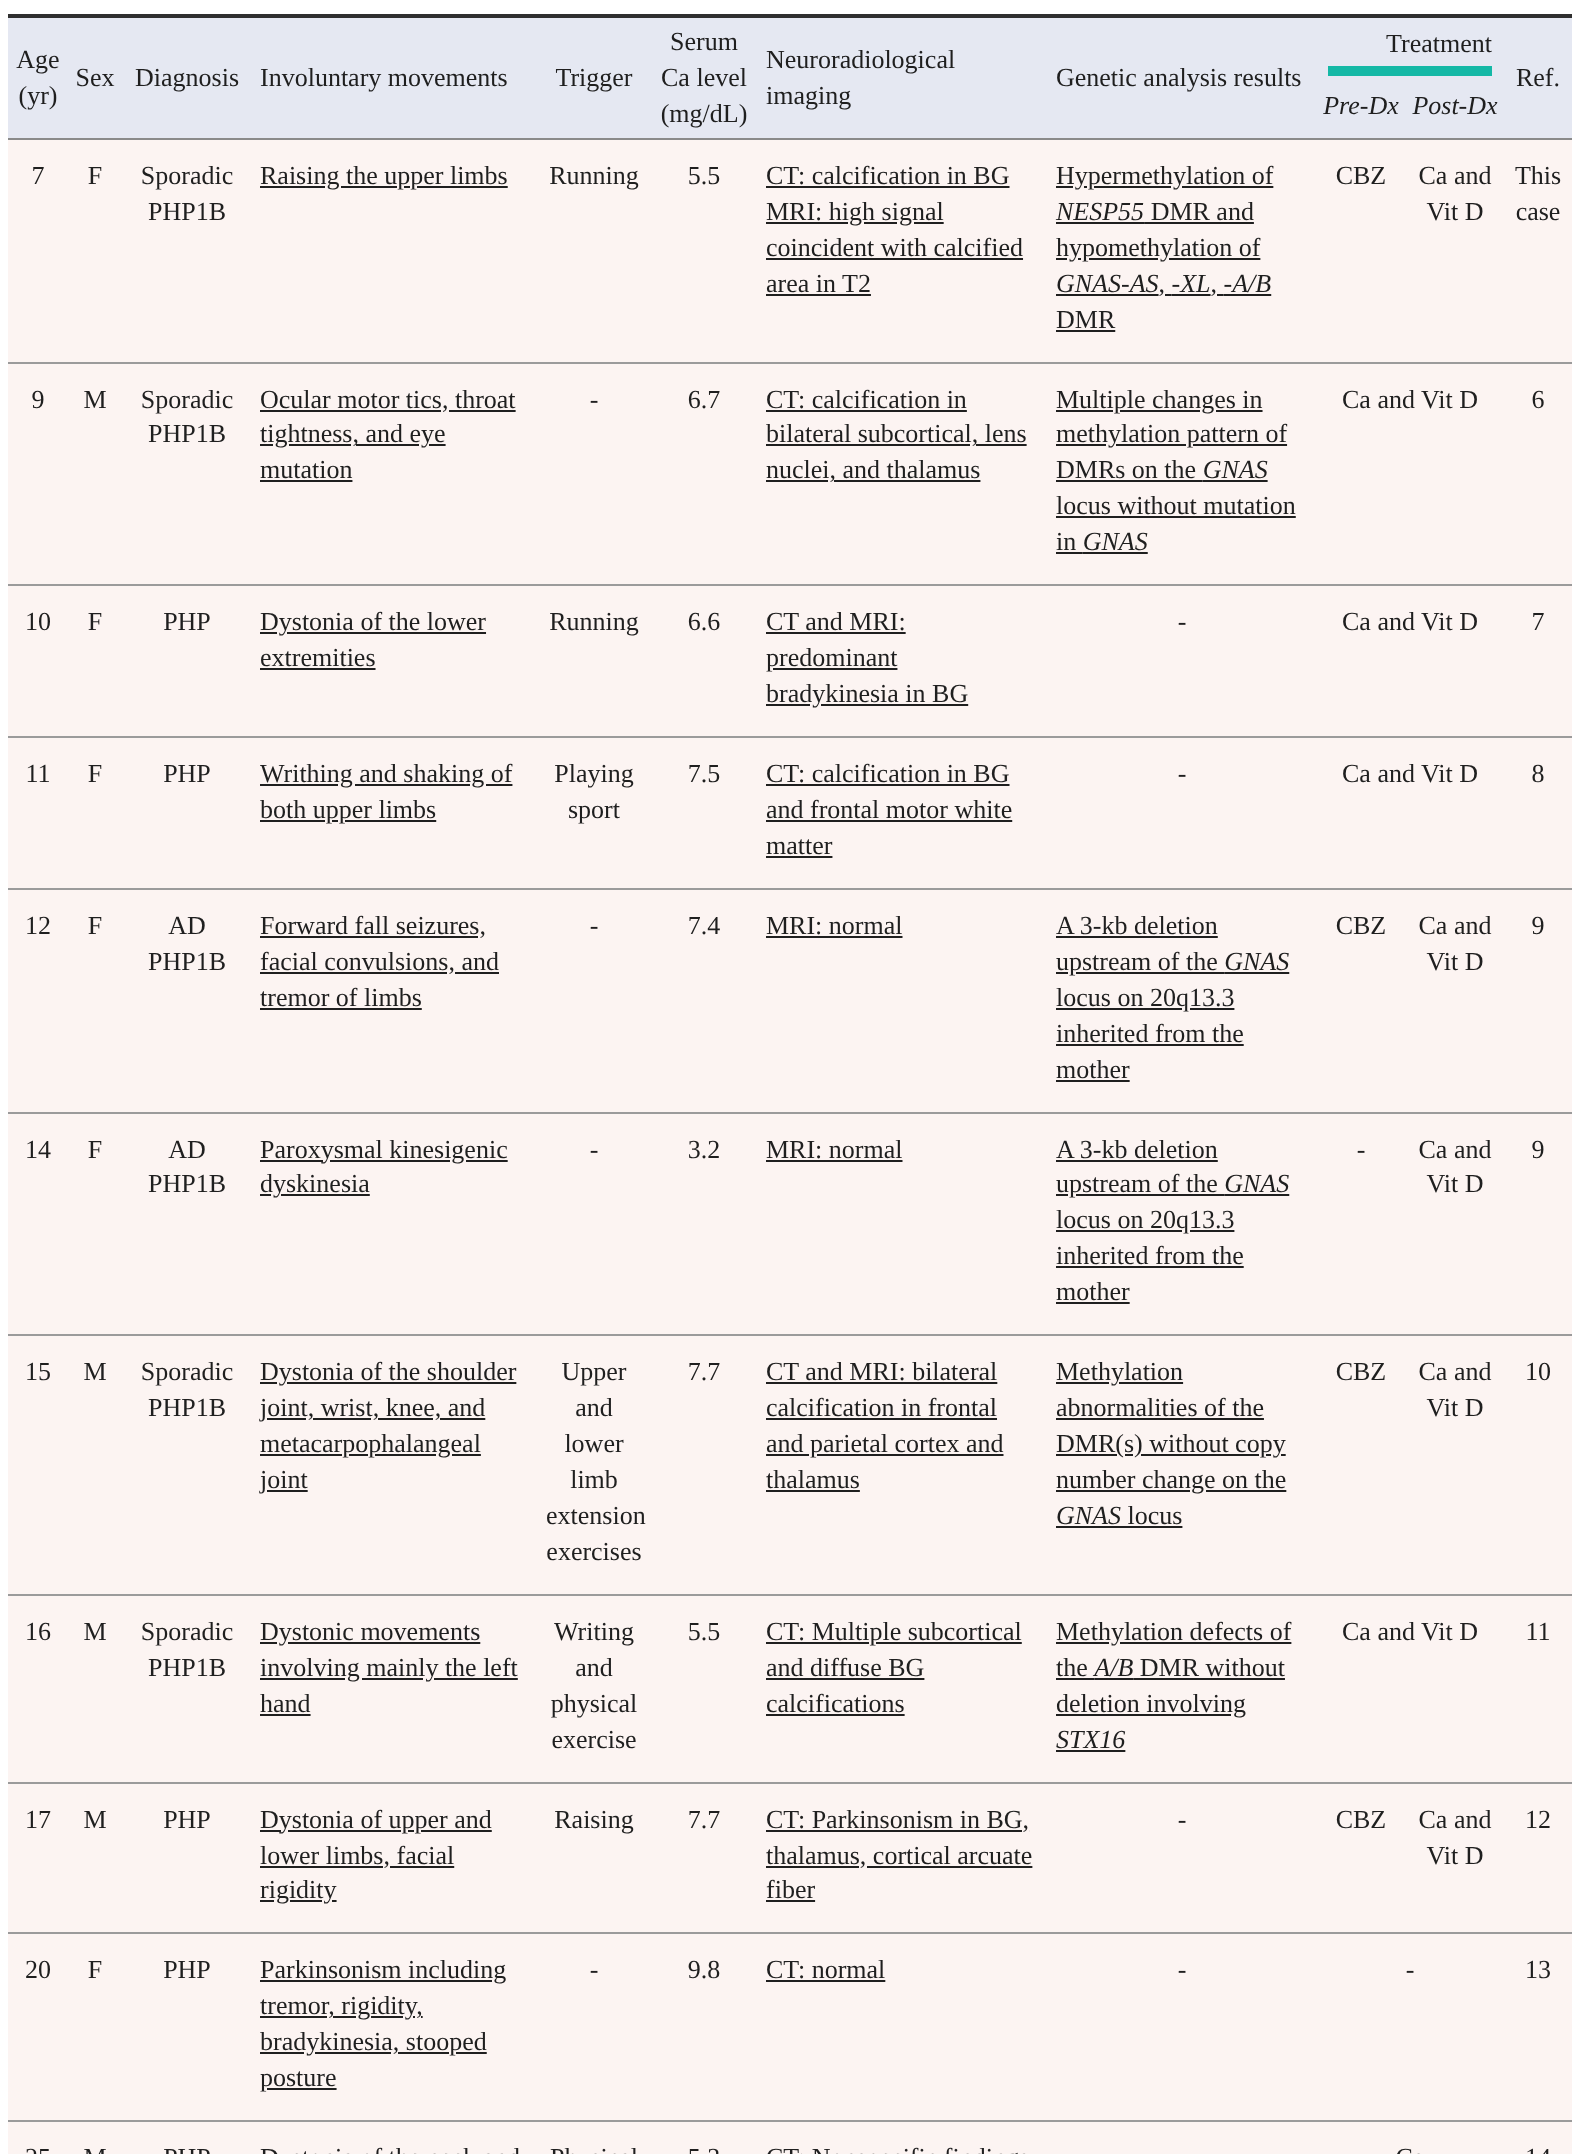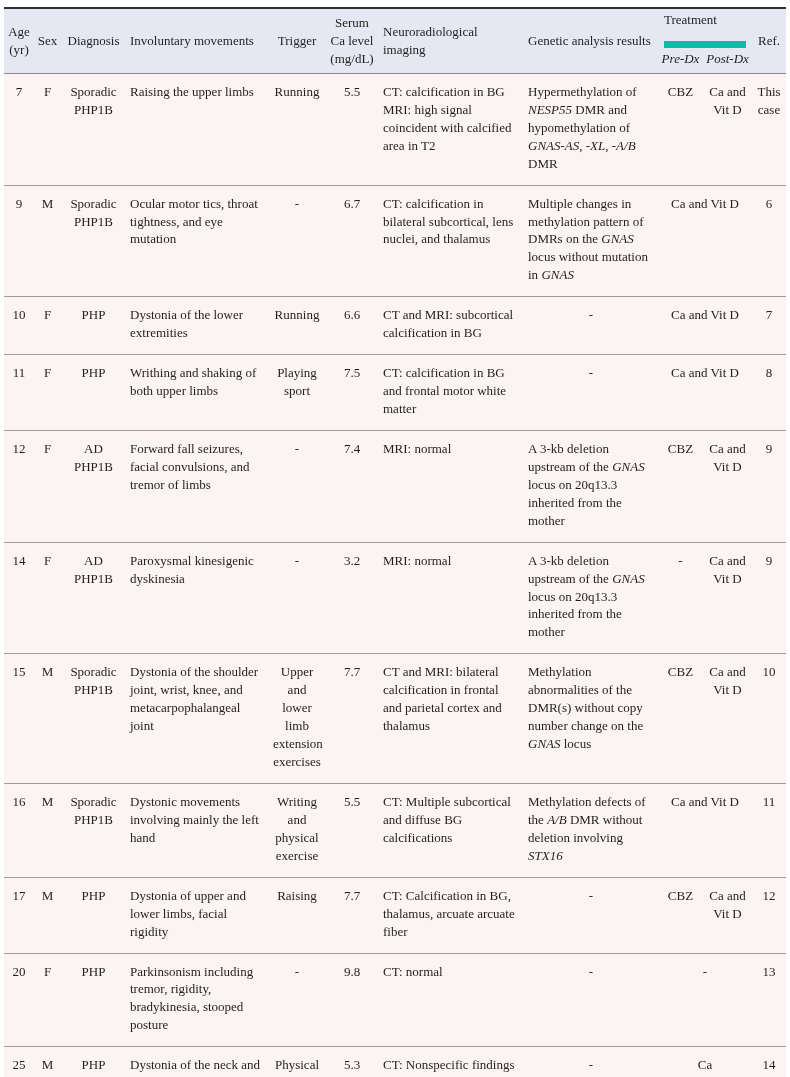--- a/index.html
+++ b/index.html
@@ -24,33 +24,33 @@
     font-weight:normal;
     vertical-align:middle;
     padding:3px 2px;
   }
   thead th.hb{border-bottom:1px solid #8a8a8a;}
   th.l, td.l{text-align:left;}
   th.c, td.c{text-align:center;}
   th.l{padding-left:4px;}
   .treat-th{padding:2px 4px 0;}
   .treat-label{
-    text-align:left;
-    border-bottom:7px solid #14b8a6;
-    padding-bottom:12px;
+    text-align:right;
+    border-bottom:5px solid #14b8a6;
+    padding-bottom:2px;
     margin:0 2px;
   }
   .sub-th{padding-top:2px;padding-bottom:5px;font-style:italic;}
   tbody td{
     background:#fcf4f2;
     vertical-align:top;
     padding:9px 4px 12px;
     border-bottom:1px solid #9b9b9b;
   }
-  tbody td.l{padding-left:4px;padding-right:6px;}
+  tbody td.l{padding-left:4px;padding-right:6px;text-decoration:underline;}
   .rich{overflow-wrap:break-word;}
   i{font-style:italic;}
 </style>
 </head>
 <body>
 
 <div class="page">
   <table class="case-table">
     <colgroup>
       <col style="width:30px">
@@ -111,21 +111,21 @@
           <td class="c" colspan="2">Ca and Vit D</td>
           <td class="c">6</td>
         </tr>
         <tr>
           <td class="c">10</td>
           <td class="c">F</td>
           <td class="c">PHP</td>
           <td class="l">Dystonia of the lower extremities</td>
           <td class="c">Running</td>
           <td class="c">6.6</td>
-          <td class="l rich">CT and MRI: subcortical calcification in BG</td>
+          <td class="l rich">CT and MRI: predominant bradykinesia in BG</td>
           <td class="c">-</td>
           <td class="c" colspan="2">Ca and Vit D</td>
           <td class="c">7</td>
         </tr>
         <tr>
           <td class="c">11</td>
           <td class="c">F</td>
           <td class="c">PHP</td>
           <td class="l">Writhing and shaking of both upper limbs</td>
           <td class="c">Playing sport</td>
@@ -186,21 +186,21 @@
           <td class="c" colspan="2">Ca and Vit D</td>
           <td class="c">11</td>
         </tr>
         <tr>
           <td class="c">17</td>
           <td class="c">M</td>
           <td class="c">PHP</td>
           <td class="l">Dystonia of upper and lower limbs, facial rigidity</td>
           <td class="c">Raising</td>
           <td class="c">7.7</td>
-          <td class="l rich">CT: Calcification in BG, thalamus, arcuate arcuate fiber</td>
+          <td class="l rich">CT: Parkinsonism in BG, thalamus, cortical arcuate fiber</td>
           <td class="c">-</td>
           <td class="c">CBZ</td>
           <td class="c">Ca and Vit D</td>
           <td class="c">12</td>
         </tr>
         <tr>
           <td class="c">20</td>
           <td class="c">F</td>
           <td class="c">PHP</td>
           <td class="l">Parkinsonism including tremor, rigidity, bradykinesia, stooped posture</td>

